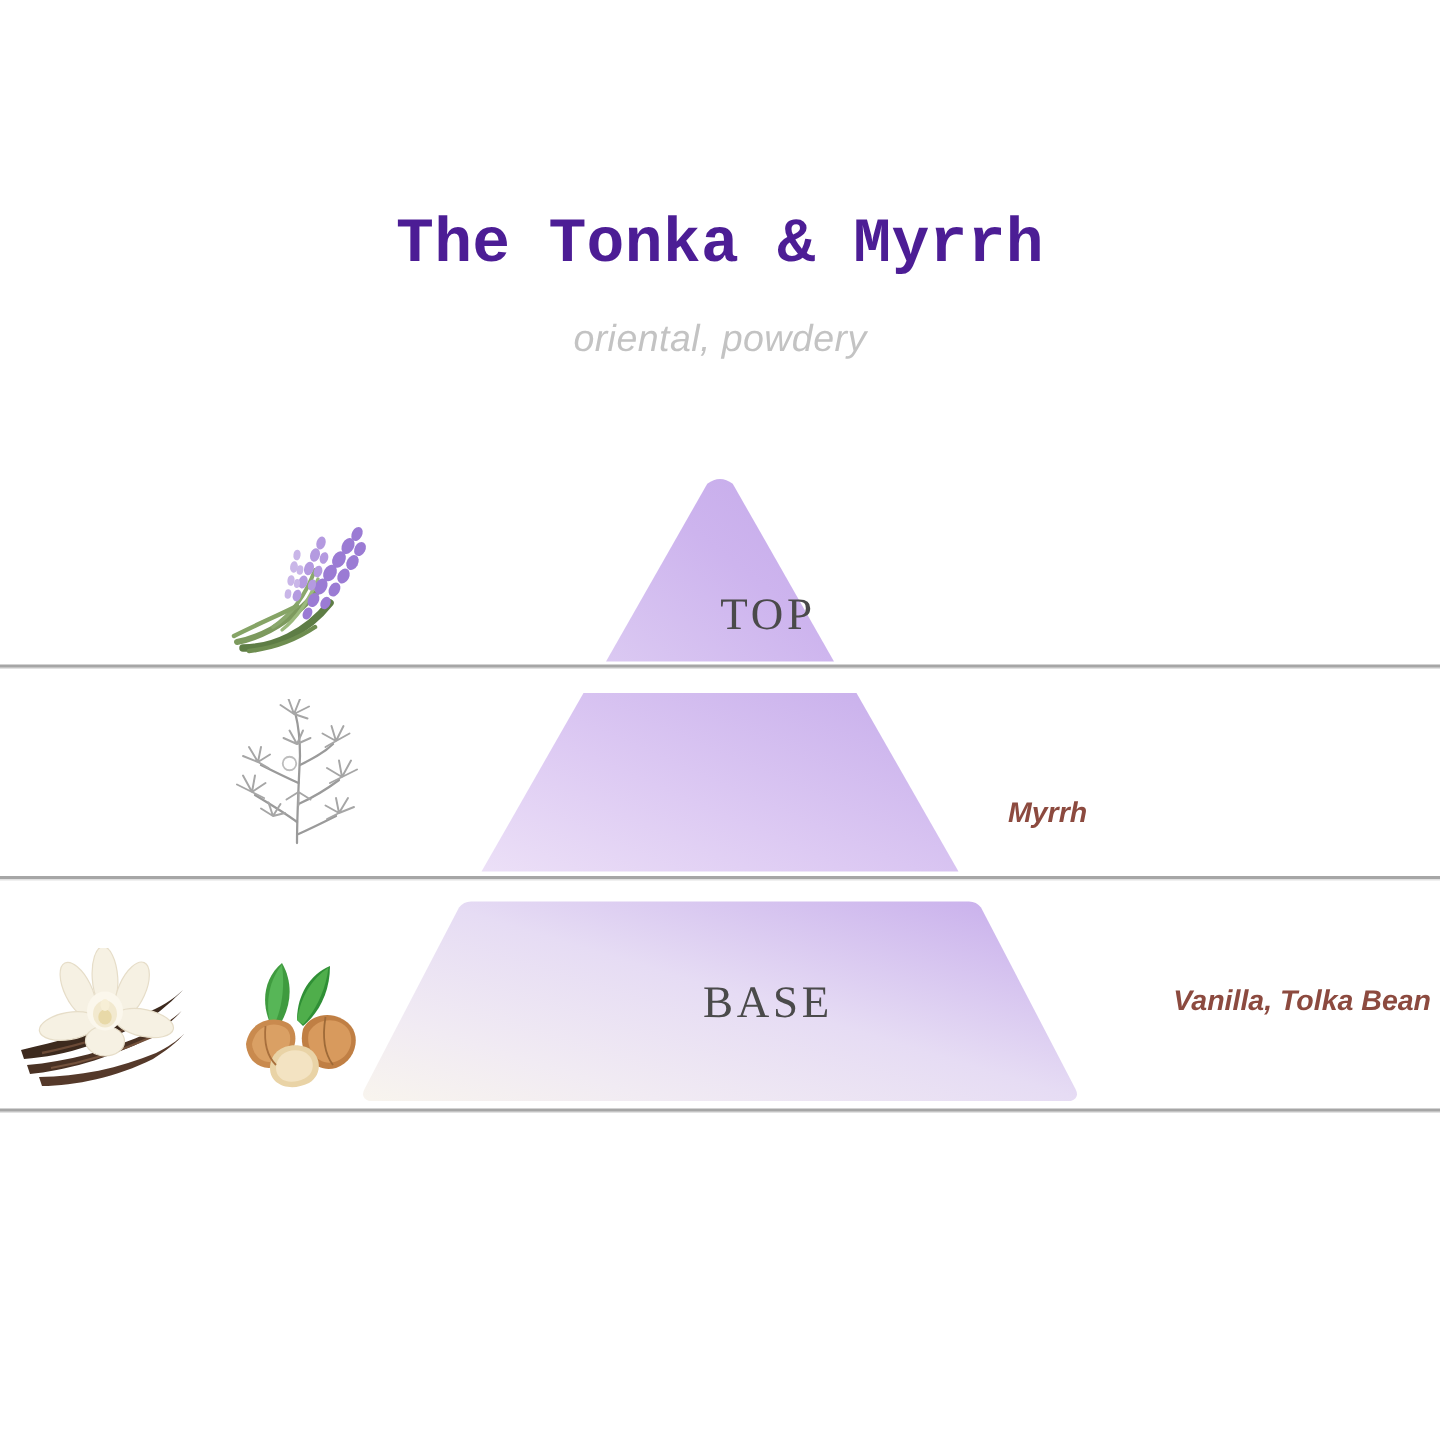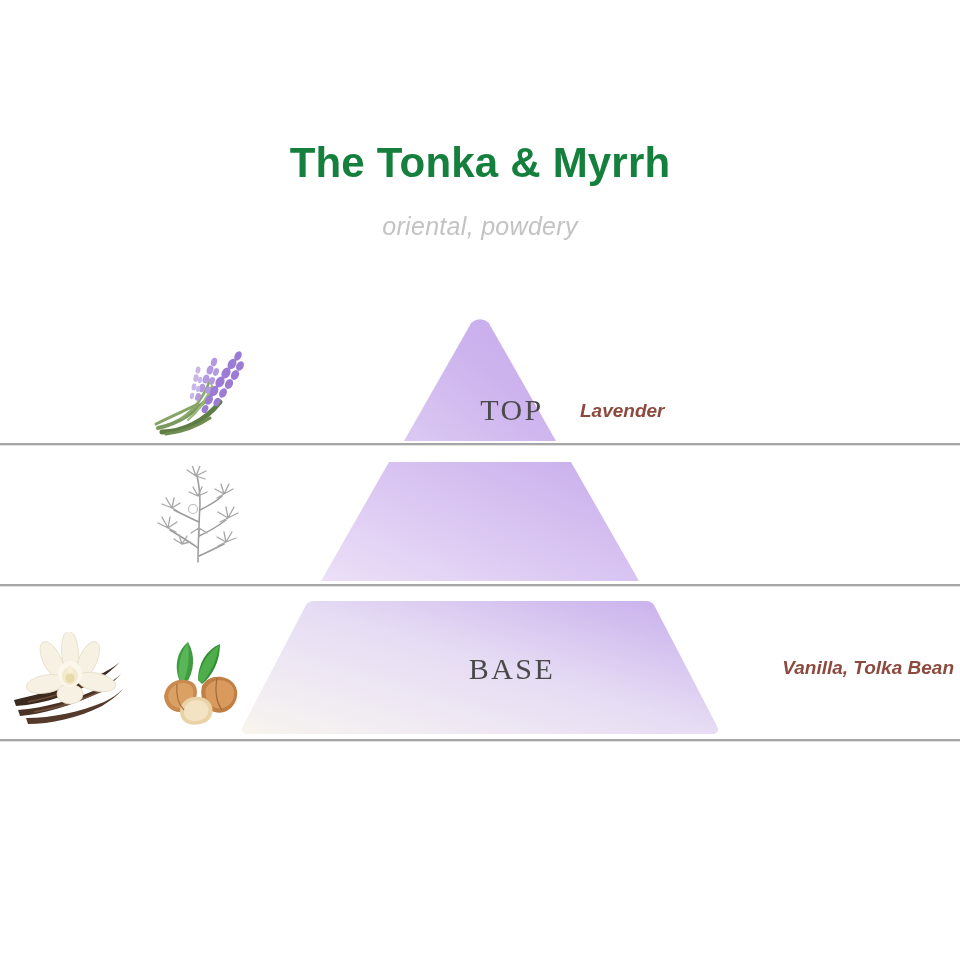--- a/index.html
+++ b/index.html
@@ -22,25 +22,25 @@
 
   
   #header {
     position: absolute;
     top: 142px;
     left: 0;
     width: 960px;
     text-align: center;
   }
   #title {
-    font-family: Liberation Sans, sans-serif;
+    font-family: Liberation Mono, monospace;
     font-size: 42px;
     font-weight: 700;
     letter-spacing: 0.2px;
-    color: #15803d;
+    color: #4c1d95;
     line-height: 1.0;
     margin: 0;
   }
   #subtitle {
     font-family: "Liberation Sans", sans-serif;
     font-size: 25px;
     font-style: italic;
     font-weight: 400;
     color: #c3c3c3;
     margin: 0;
@@ -164,22 +164,22 @@
              L 717 726
              Q 720 732 714 734
              L 246 734
              Q 240 732 243 726
              Z"></path>
   </svg>
 
   <div class="tier-label" id="tier-label-top">TOP</div>
   <div class="tier-label" id="tier-label-base">BASE</div>
 
-  <div class="note-names" id="notes-top">Lavender</div>
-
+
+  <div class="note-names" id="notes-mid">Myrrh</div>
 
   <div class="note-names" id="notes-base">
     <div>Vanilla, Tolka Bean</div>
   </div>
 
   <svg class="illus" id="illus-lavender" viewBox="0 0 104 100">
     <g stroke-linecap="round" fill="none">
 
       <path d="M6 88 C 26 84, 44 72, 60 54" stroke="#7d9a5e" stroke-width="4"></path>
       <path d="M10 92 C 30 92, 52 82, 68 62" stroke="#5e7d45" stroke-width="5"></path>

